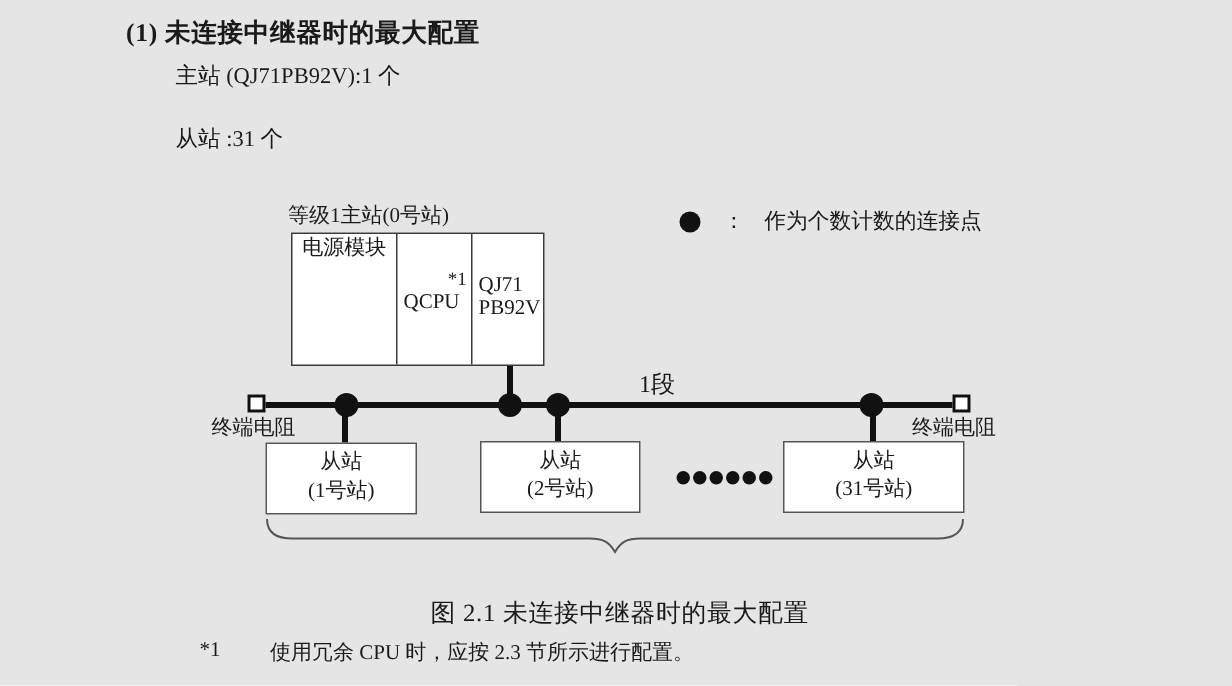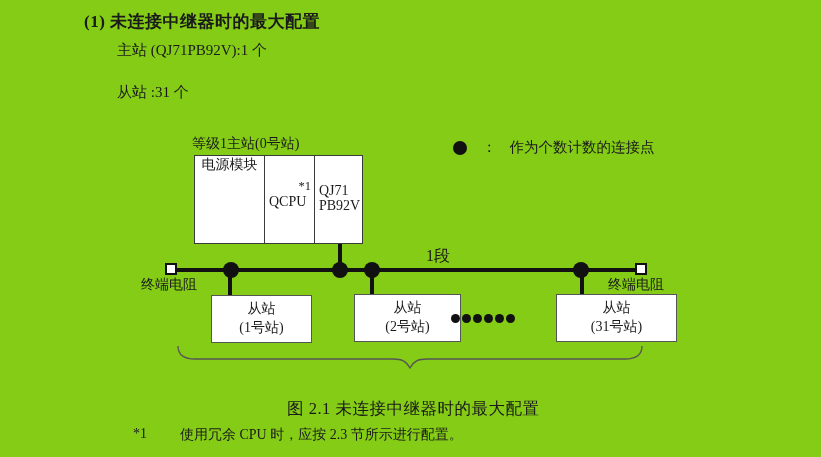--- a/index.html
+++ b/index.html
@@ -1,21 +1,21 @@
 <!DOCTYPE html>
 <html><head>
 <meta charset="utf-8">
 <style>
   * { margin: 0; padding: 0; box-sizing: border-box; }
   html, body { background: #ffffff; }
   .page {
     position: relative;
     width: 821px;
     height: 457px;
-    background: #84cc16;
+    background: #e5e5e5;
     font-family: "Liberation Serif", "DejaVu Serif", serif;
     color: #1a1a1a;
     overflow: hidden;
   }
   .abs { position: absolute; }
 
   
   .heading { left: 84px; top: 10px; font-size: 17px; font-weight: bold; letter-spacing: 0.5px; }
   .subline1 { left: 117px; top: 41px; font-size: 15px; }
   .subline2 { left: 117px; top: 65px; font-size: 15px; margin-top: 18px; }
@@ -54,21 +54,21 @@
   .stub { width: 4px; background: #111; }
   .stub-master { left: 338px; top: 244px; height: 27px; }
   .stub-s1 { left: 228px; top: 270px; height: 26px; }
   .stub-s2 { left: 370px; top: 270px; height: 25px; }
   .stub-s31 { left: 580px; top: 270px; height: 25px; }
 
   
   .slave-box {
     border: 1px solid #555; background: #fff;
     display: flex; flex-direction: column; align-items: center; justify-content: center;
-    font-size: 14px; line-height: 1.35; text-align: center; margin-left: 34px;
+    font-size: 14px; line-height: 1.35; text-align: center;
   }
   .slave1 { left: 177px; top: 295px; width: 101px; height: 48px; }
   .slave2 { left: 320px; top: 294px; width: 107px; height: 48px; }
   .slave31 { left: 522px; top: 294px; width: 121px; height: 48px; }
 
   .ellipsis { left: 451px; top: 314px; display: flex; gap: 2px; }
   .ellipsis span { width: 9px; height: 9px; border-radius: 50%; background: #111; }
 
   
   .brace { left: 177px; top: 346px; }

